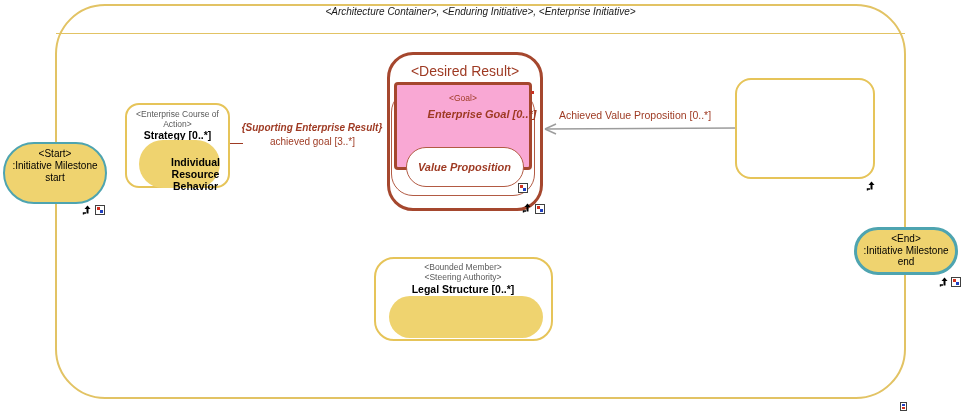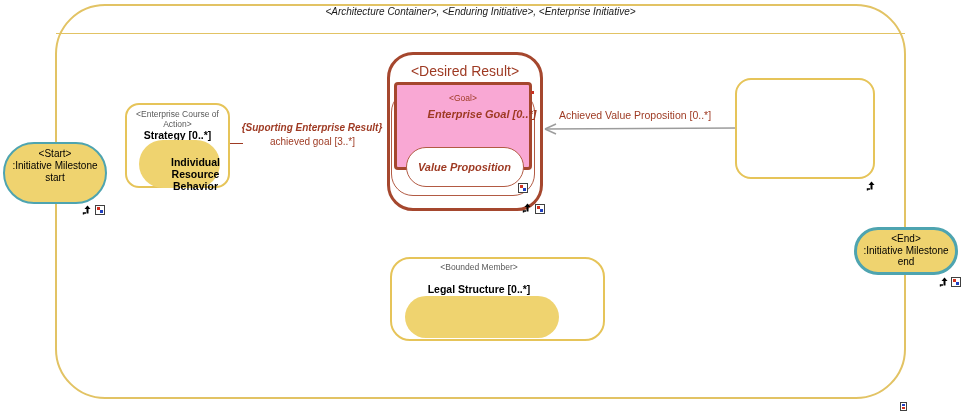--- a/index.html
+++ b/index.html
@@ -22,21 +22,21 @@
   
   .ynode { background:#ffffff; border:2px solid #E6C459; border-radius:14px; }
   .stereo { font-size:8.5px; color:#595959; line-height:10px; }
   .nname { font-size:10.5px; font-weight:bold; color:#000; }
   .ypill { background:#EFD36F; border-radius:24px; }
 
   .strategy { left:125px; top:103px; width:105px; height:85px; }
   .strategy-pill { left:12px; top:35px; width:81px; height:48px; }
   .strategy-inst { left:0; top:51px; width:105px; font-size:10.5px; font-weight:bold; line-height:12px; color:#000;padding-left:32px; }
 
-  .legal { left:390px; top:257px; width:215px; height:84px; border-width:2.5px; border-radius:20px; }
+  .legal { left:374px; top:257px; width:179px; height:84px; border-width:2.5px; border-radius:20px; }
   .legal-pill { left:13px; top:37px; width:154px; height:42px; border-radius:21px; }
   .legal-inst { left:0; top:60px; width:179px; font-size:10.5px; font-weight:bold; color:#000; }
 
   
   .desired { left:387px; top:52px; width:156px; height:159px; border:3px solid #A5472E; border-radius:26px; background:#fff; }
   .desired-label { left:387px; top:63px; width:156px; font-size:14px; color:#9E3A23; }
   .stackbox { left:391px; top:90px; width:144px; height:106px; border:1px solid #B25A43; border-radius:22px; background:#fff; }
   .goalbox { left:394px; top:82px; width:138px; height:88px; border:3px solid #A5472E; border-radius:4px; background:#f9a8d4; }
   .goal-stereo { left:0; top:8px; width:132px; font-size:8.5px; color:#9E3A23; }
   .goal-name { left:0; top:23px; width:132px; font-size:11px; font-weight:bold; font-style:italic; color:#9E3A23;margin-left:19px; }
@@ -141,20 +141,21 @@
   </div>
   <svg class="abs icon" style="left:866px;top:181px;" viewBox="0 0 10 10">
     <path d="M1.5 9.5 L1.5 8 L4 8" stroke="#000" fill="none" stroke-width="1.4"></path>
     <line x1="5.5" y1="8.5" x2="5.5" y2="3.5" stroke="#000" stroke-width="2"></line>
     <polygon points="5.5,0.5 2.5,4 8.5,4" fill="#000"></polygon>
   </svg>
 
   <div class="abs ynode legal">
     <div class="abs ctr stereo" style="left:0;top:3px;width:174px;">
       <div>&lt;Bounded Member&gt;</div>
+      <div>&lt;Steering Authority&gt;</div>
     </div>
     <div class="abs ctr nname" style="left:0;top:24px;width:174px;">Legal Structure [0..*]</div>
     <div class="abs ypill legal-pill"></div>
   </div>
 
   <div class="abs milestone ms-end ctr">
     <div>&lt;End&gt;</div>
     <div>:Initiative Milestone</div>
     <div>end</div>
   </div>

